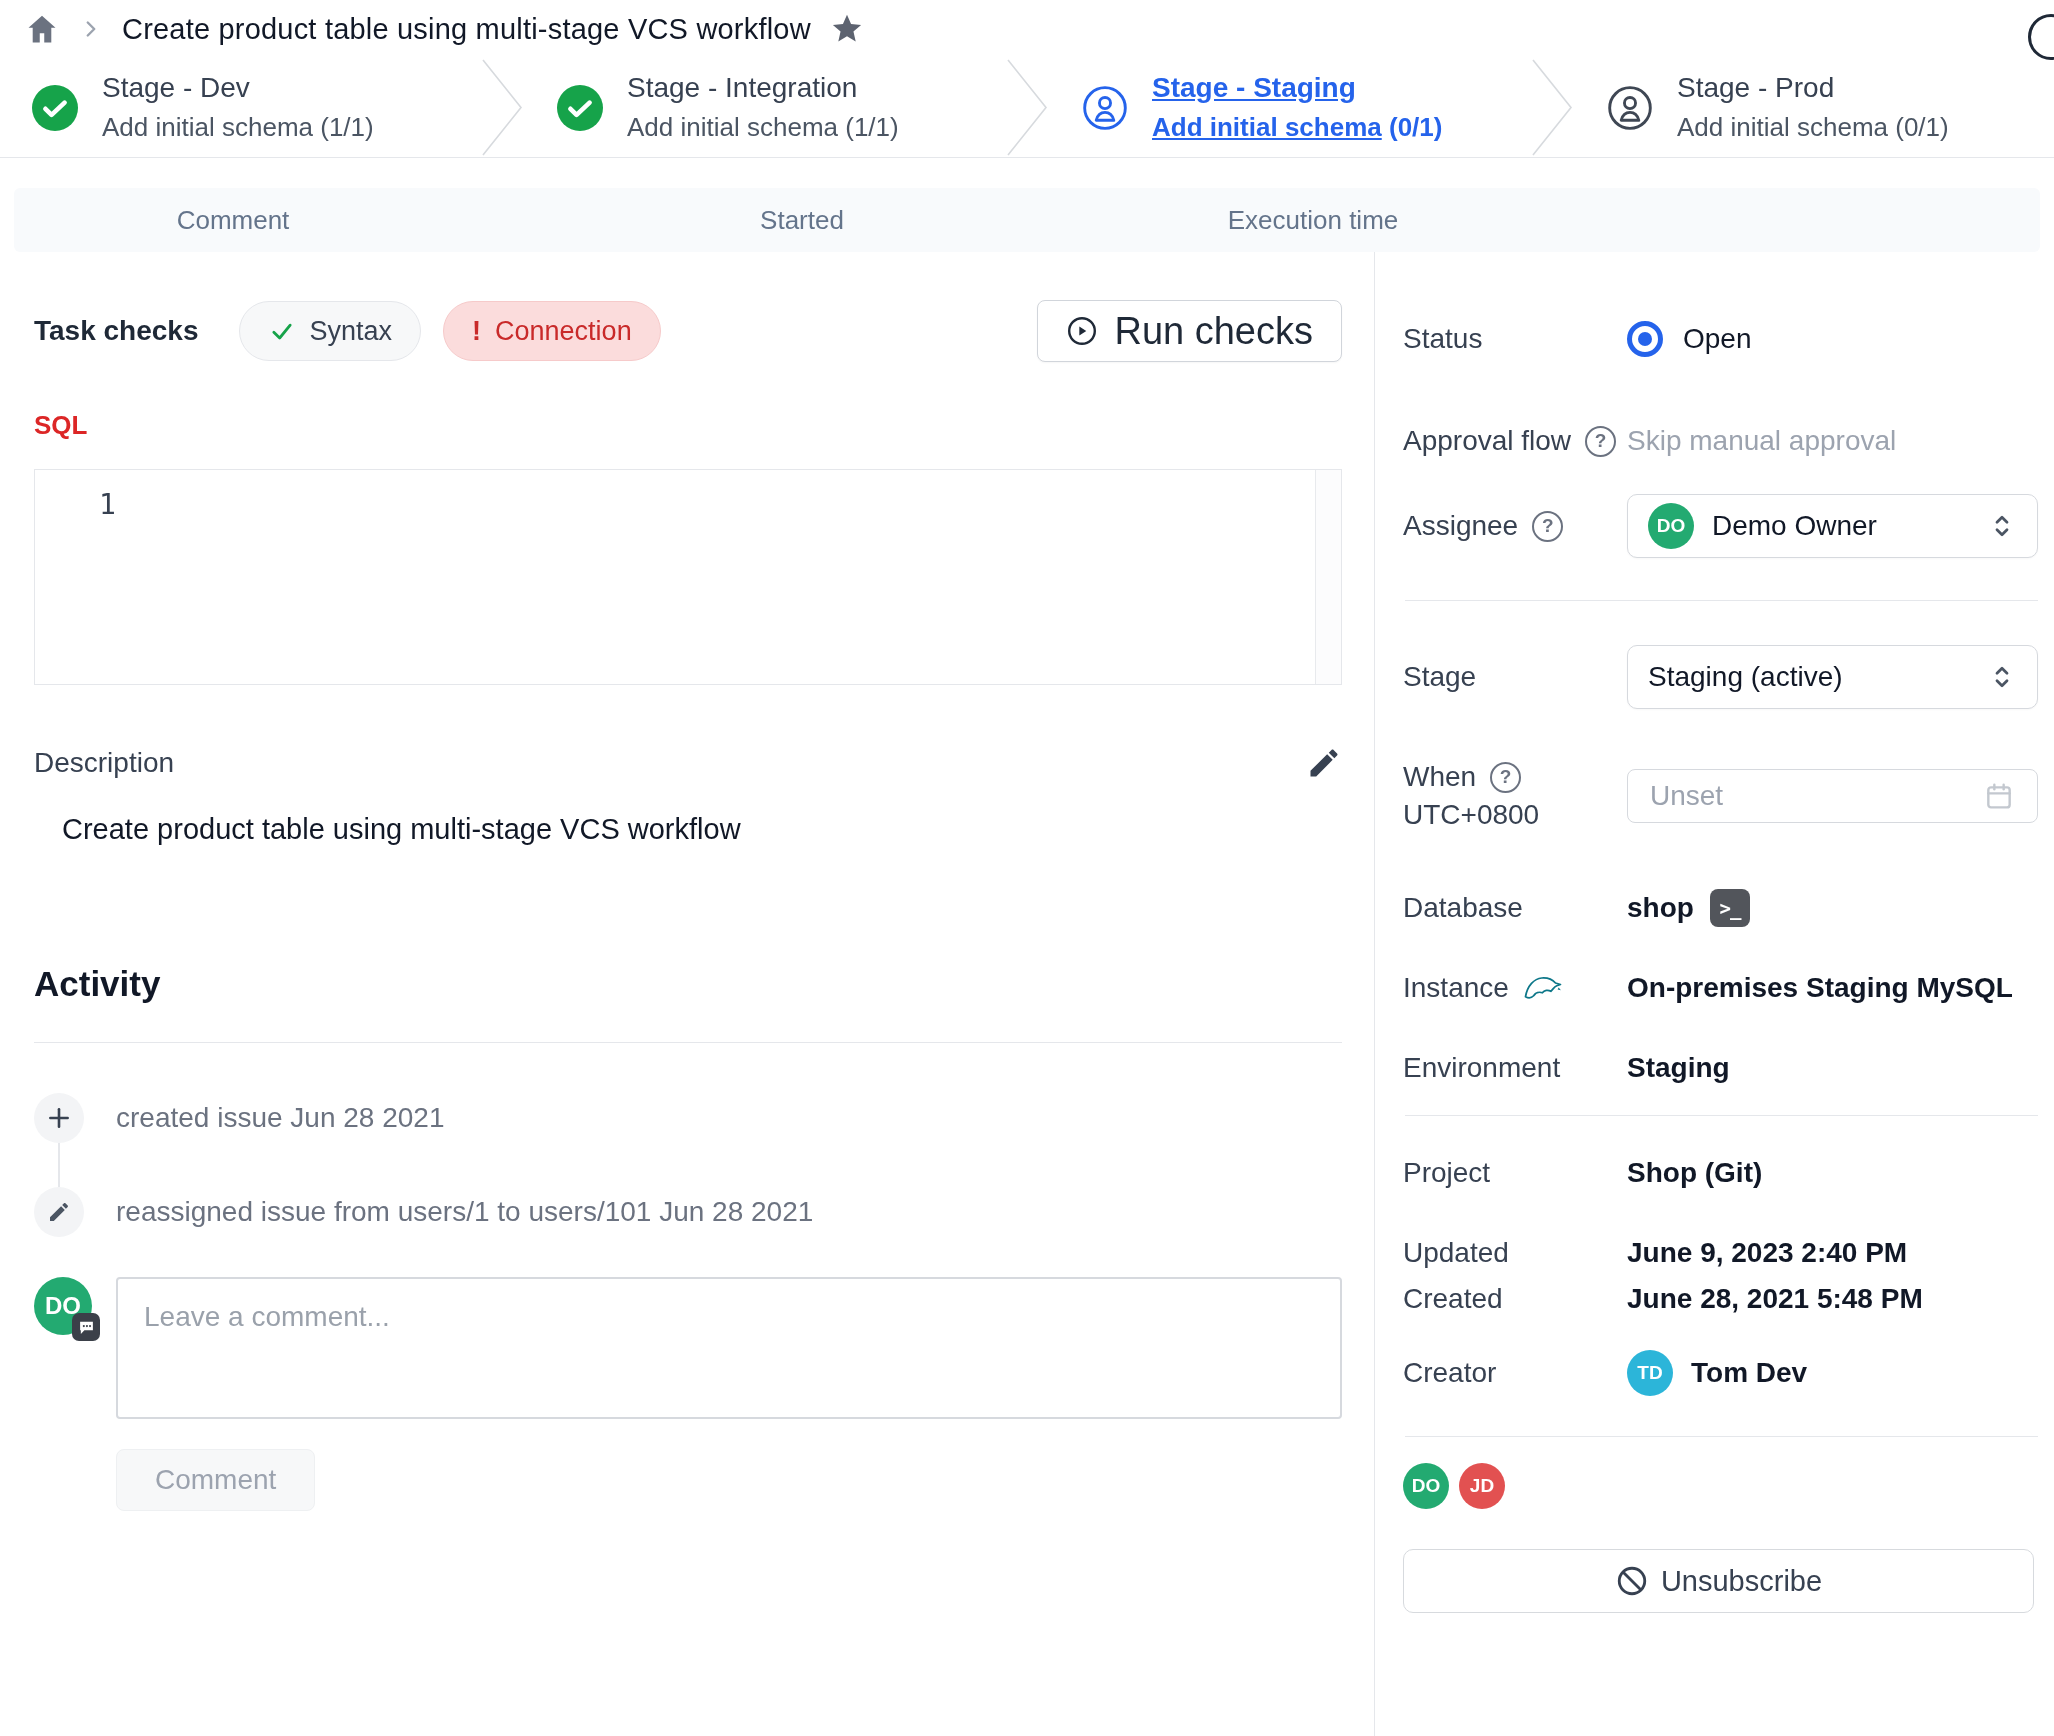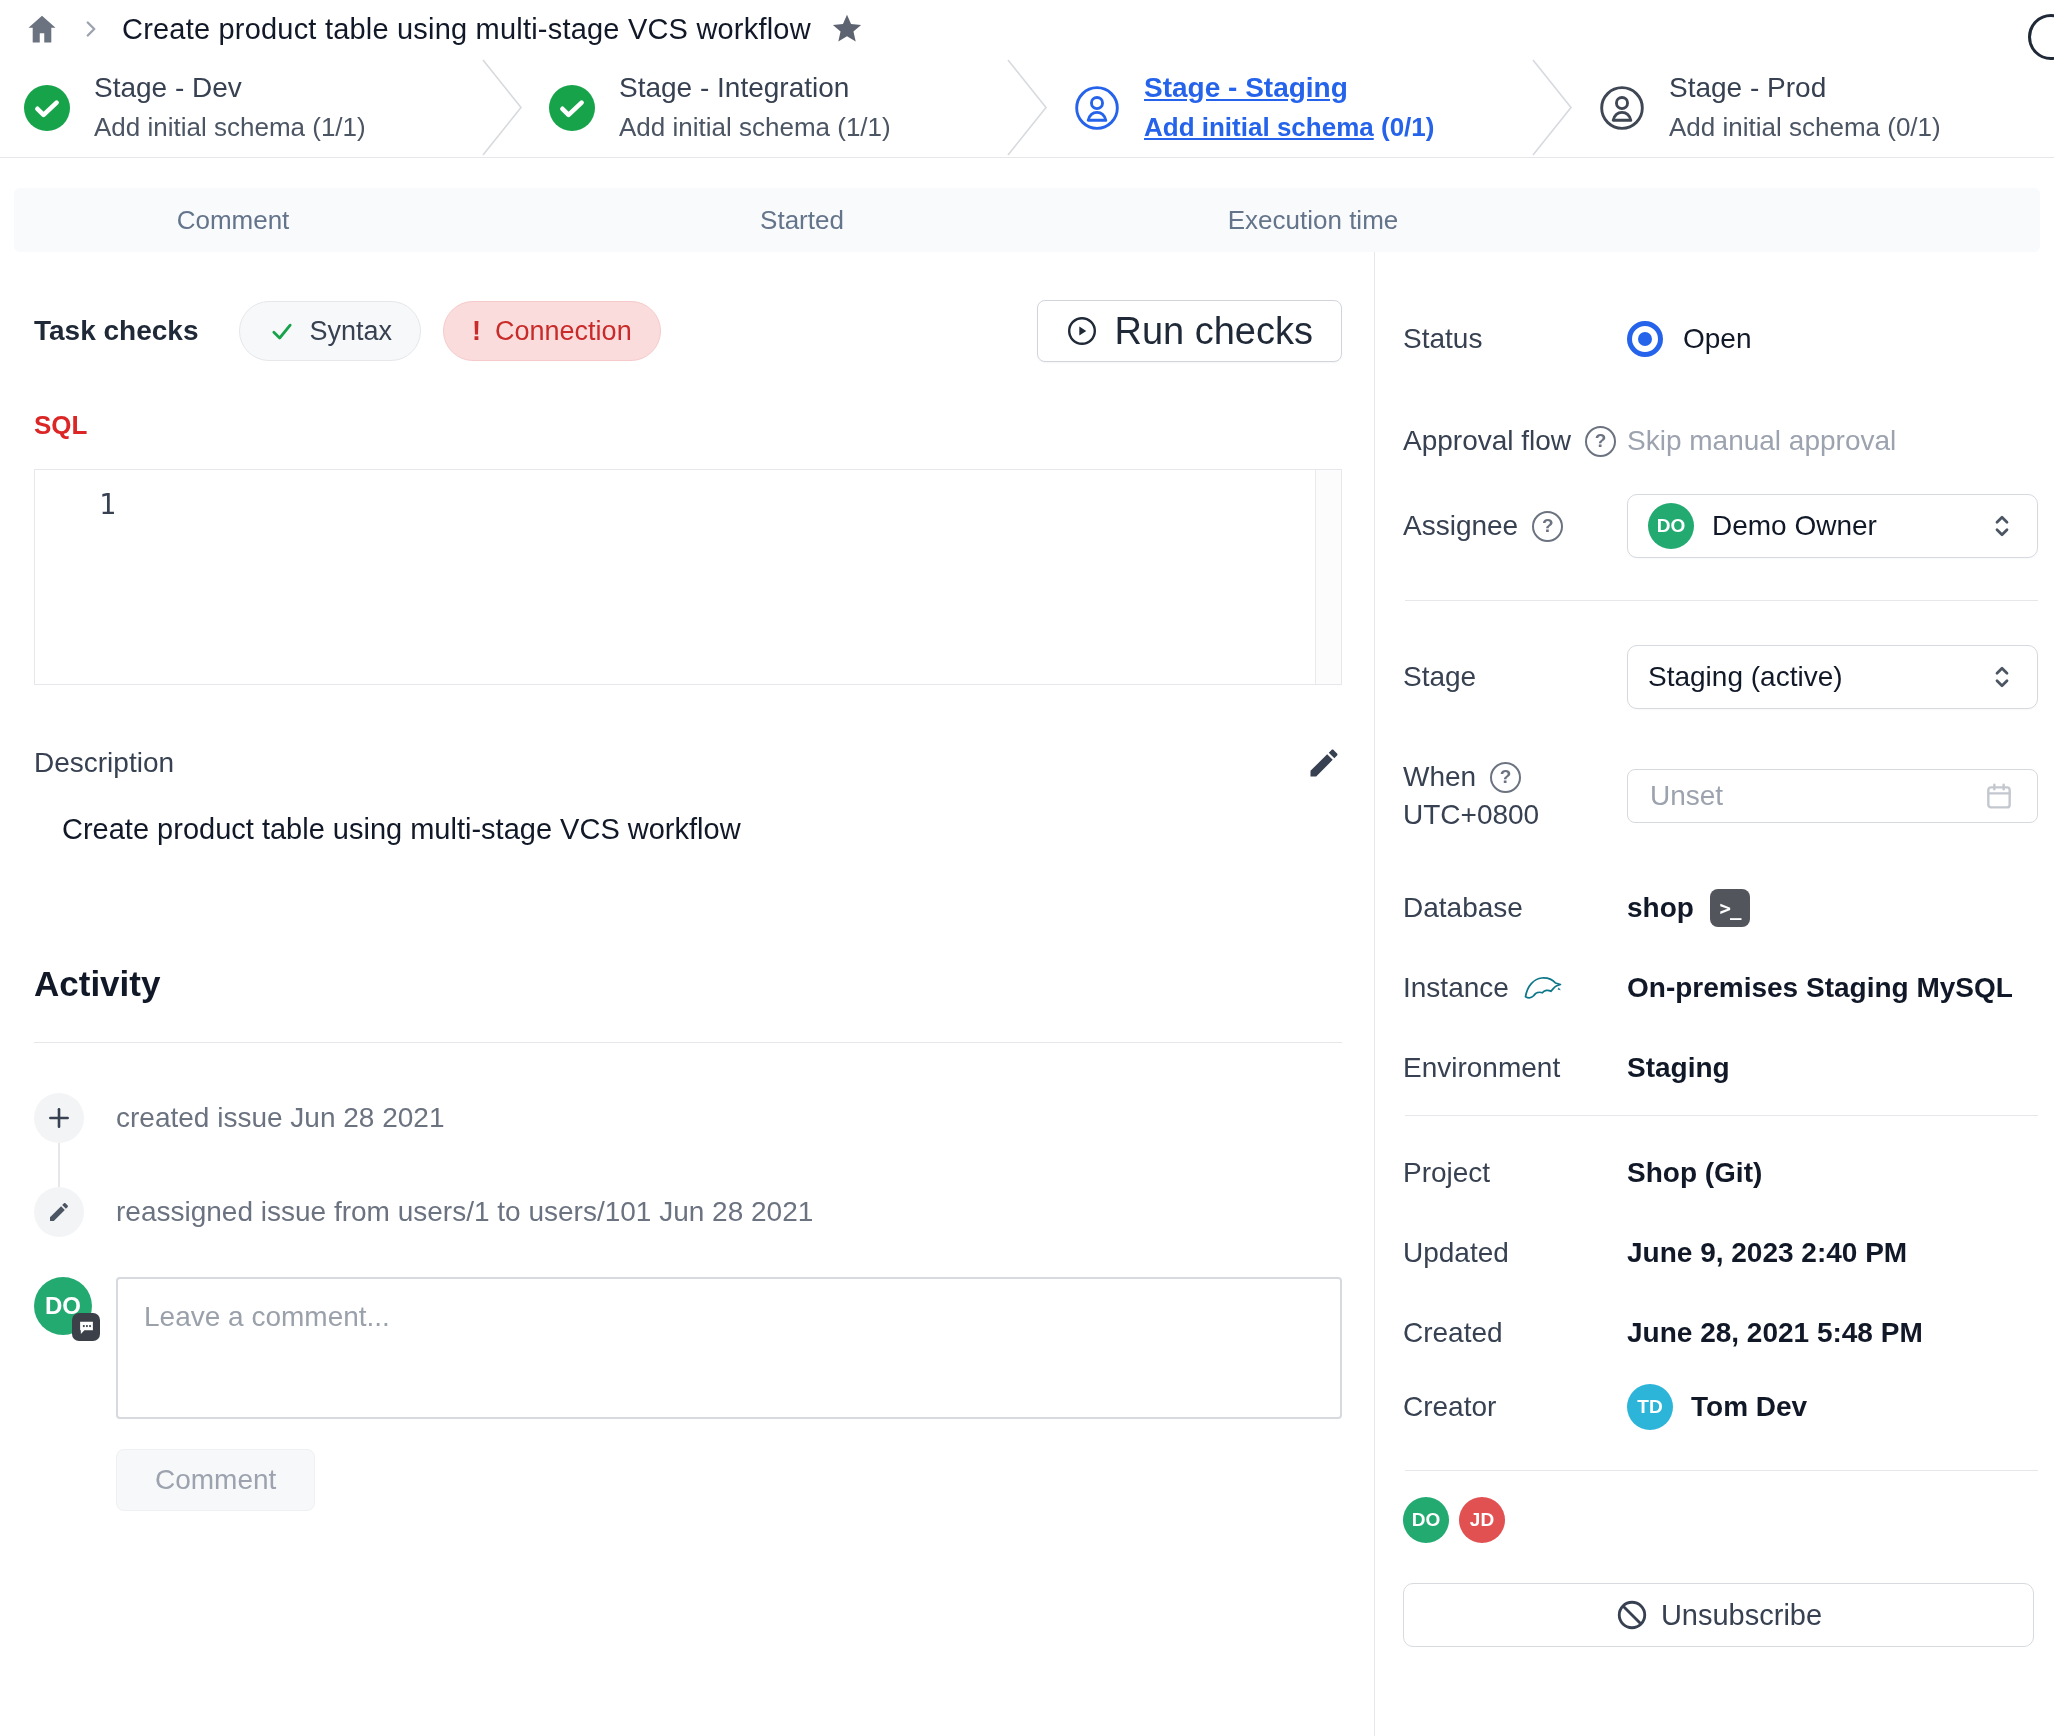--- a/index.html
+++ b/index.html
@@ -9,21 +9,21 @@
     font-family:"Liberation Sans", sans-serif; color:#111827; font-size:28px;
   }
   
   .topbar { height:58px; display:flex; align-items:center; padding-left:24px; gap:18px; position:relative; }
   .topbar .title { font-size:29px; color:#111827; letter-spacing:.2px; }
   .icon { display:inline-flex; align-items:center; justify-content:center; }
   .corner-circle { position:absolute; right:-20px; top:14px; width:46px; height:46px;
     border:3px solid #1f2937; border-radius:50%; }
   
   .pipeline { height:100px; border-bottom:1px solid #e5e7eb; display:flex; align-items:stretch; }
-  .stage { flex:1; display:flex; align-items:center; gap:24px; padding-left:24px; min-width:0; }
+  .stage { flex:1; display:flex; align-items:center; gap:24px; padding-left:32px; min-width:0; }
   .stage .texts { display:flex; flex-direction:column; gap:8px; }
   .stage .s-name { font-size:28px; font-weight:500; color:#374151; }
   .stage .s-task { font-size:26px; color:#4b5563; }
   .stage.active .s-name, .stage.active .s-task { color:#2563eb; font-weight:700; }
   .stage.active .s-name, .stage.active .s-task .u { text-decoration:underline; }
   .sep { width:46px; position:relative; flex:0 0 auto; }
   .sep svg { position:absolute; inset:0; width:100%; height:100%; }
   
   .table-header { margin:30px 14px 0 14px; height:64px; background:#f8fafc; border-radius:6px; position:relative; }
   .table-header span { position:absolute; top:50%; transform:translate(-50%,-50%);
@@ -396,21 +396,21 @@
     <div class="srow" style="margin-top:34px">
       <span class="slabel">Project</span>
       <span class="svalue sval-strong">Shop (Git)</span>
     </div>
 
     <div class="srow" style="margin-top:34px">
       <span class="slabel">Updated</span>
       <span class="svalue sval-strong">June 9, 2023 2:40 PM</span>
     </div>
 
-    <div class="srow" style="margin-top:34px">
+    <div class="srow" style="">
       <span class="slabel">Created</span>
       <span class="svalue sval-strong">June 28, 2021 5:48 PM</span>
     </div>
 
     <div class="srow" style="margin-top:28px">
       <span class="slabel">Creator</span>
       <span class="svalue">
         <span class="avatar av-small av-td" style="margin-right:18px">TD</span>
         <span class="sval-strong">Tom Dev</span>
       </span>

